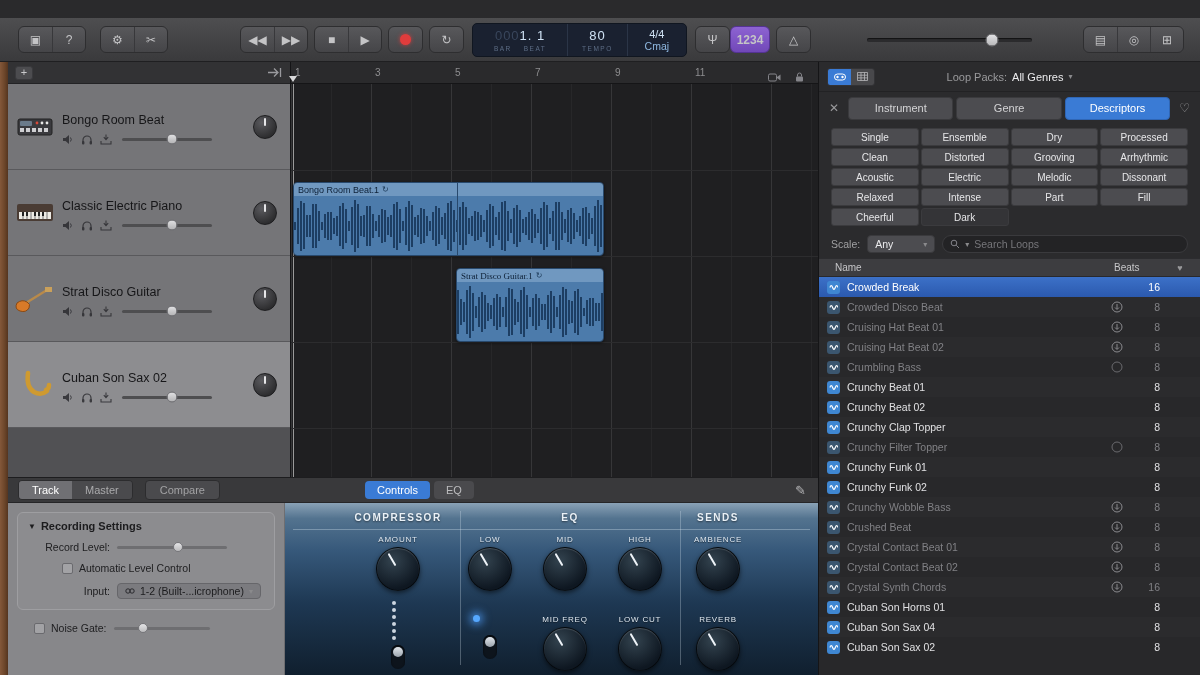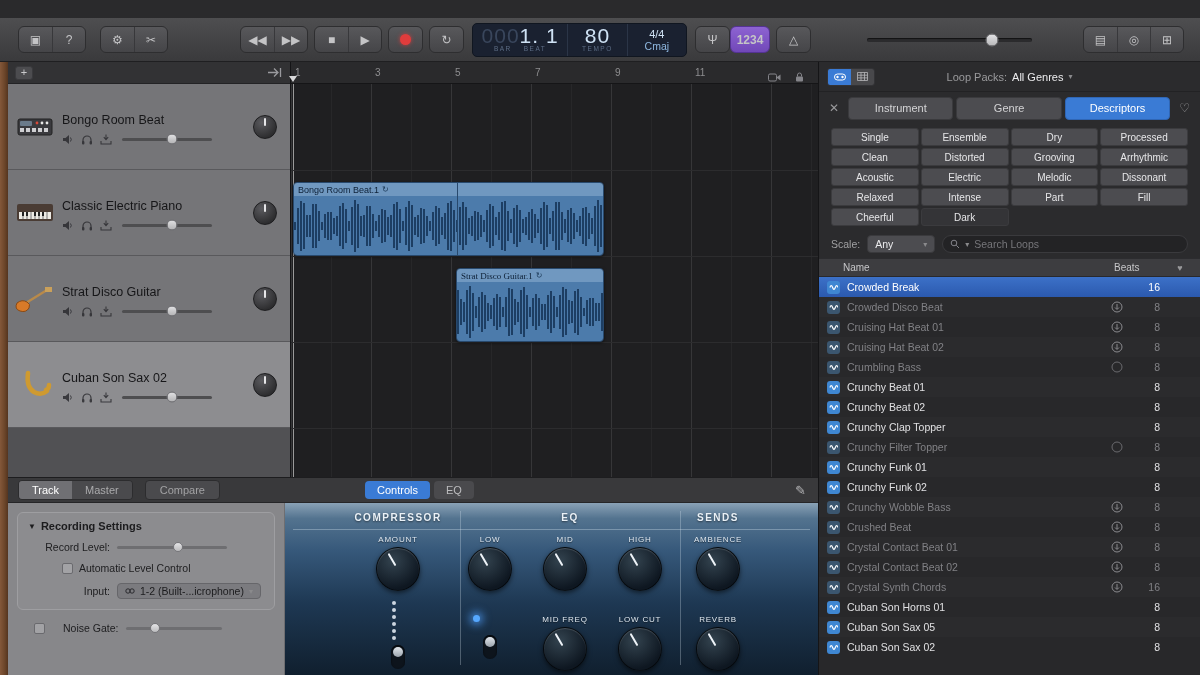--- a/index.html
+++ b/index.html
@@ -26,21 +26,21 @@
   .tbtn{width:33px;height:100%;display:flex;align-items:center;justify-content:center;
     color:#c4c4c6;font-size:12px;cursor:default;}
   .tbtn+.tbtn{border-left:1px solid #38383b;}
   .rec-dot{width:11px;height:11px;border-radius:50%;background:#e03c3c;box-shadow:0 0 4px rgba(224,60,60,.8);}
   .countin{background:linear-gradient(#8d63d2,#7148b8);border-color:#553394;color:#fff;
     font-size:10.5px;font-weight:bold;width:40px;}
   .lcd{width:215px;height:34px;margin-left:8px;background:#1a2130;border:1px solid #101620;
     border-radius:5px;display:flex;align-items:stretch;overflow:hidden;}
   .lcd-sec{flex:1;display:flex;flex-direction:column;align-items:center;justify-content:center;}
   .lcd-div{width:1px;background:#2b3547;}
-  .lcd-main{font-size:21px;color:#cfe2f4;line-height:17px;letter-spacing:1px;}
+  .lcd-main{font-size:13px;color:#cfe2f4;line-height:17px;letter-spacing:1px;}
   .lcd-main .ghost{color:#39465c;}
   .lcd-labels{font-size:6.5px;color:#5d6d85;letter-spacing:1.5px;display:flex;gap:12px;margin-top:1px;}
   .lcd-ts{font-size:11px;color:#cfe2f4;line-height:12px;}
   .lcd-key{font-size:10.5px;color:#8fb8e0;line-height:12px;}
   .vol{width:165px;margin-left:56px;display:flex;align-items:center;}
   .vol-track{position:relative;width:100%;height:4px;border-radius:2px;background:#2b2b2d;
     box-shadow:inset 0 1px 1px rgba(0,0,0,.6);}
   .vol-thumb{position:absolute;left:76%;top:50%;transform:translate(-50%,-50%);width:13px;height:13px;
     border-radius:50%;background:linear-gradient(#e2e2e4,#b8b8ba);border:1px solid #77777a;}
   .tright{margin-left:auto;margin-right:16px;}
@@ -179,21 +179,21 @@
     font-size:10.5px;color:#a0a0a2;}
   .lb-dropdown{width:68px;height:18px;background:#4c4c50;border:1px solid #3a3a3d;border-radius:4px;
     display:flex;align-items:center;justify-content:space-between;padding:0 7px;color:#ececee;}
   .lb-search{flex:1;height:18px;background:#232325;border:1px solid #3a3a3d;border-radius:9px;
     display:flex;align-items:center;padding:0 7px;gap:5px;}
   .lb-search input{flex:1;background:transparent;border:none;outline:none;color:#bcbcbe;
     font-size:10.5px;font-family:"Liberation Sans",sans-serif;}
   .lb-search input::placeholder{color:#76767a;}
   .lb-listheader{height:19px;flex:none;background:#3d3d40;border-top:1px solid #2c2c2f;
     border-bottom:1px solid #29292c;display:flex;align-items:center;font-size:10px;color:#c6c6c8;}
-  .lb-listheader .loopname{padding-left:24px;}
+  .lb-listheader .loopname{padding-left:16px;}
   .lb-list{flex:1;overflow:hidden;background:#28282a;}
   .looprow{height:20px;display:flex;align-items:center;font-size:10.5px;color:#e0e0e2;padding-left:8px;}
   .looprow:nth-child(even){background:#2b2b2d;}
   .looprow.selected{background:linear-gradient(#3c71c8,#2b59ae);color:#fff;}
   .looprow.download,.looprow.pending{color:#818185;}
   .loopicon{flex:none;width:13px;height:13px;border-radius:3px;background:#3f87d2;margin-right:7px;
     display:flex;align-items:center;justify-content:center;}
   .download .loopicon,.pending .loopicon{background:#3b566f;}
   .loopname{flex:1;white-space:nowrap;overflow:hidden;}
   .dlwrap{flex:none;width:18px;display:flex;justify-content:center;}
@@ -683,21 +683,21 @@
               <circle cx="3" cy="4" r="2.2" fill="none" stroke="#2a2a2e"></circle>
               <circle cx="7" cy="4" r="2.2" fill="none" stroke="#2a2a2e"></circle>
             </svg>
           <span>1-2  (Built-...icrophone)</span>
           <span class="chev">▾</span>
         </div>
       </div>
     </div>
     <div class="rs-row" style="margin:12px 0 0 26px;">
       <span class="chk"></span>
-      <span style="margin-right:8px;margin-left:12px;">Noise Gate:</span>
+      <span style="margin-right:8px;">Noise Gate:</span>
       <div class="hslider" style="width:96px;">
           <div class="hthumb" style="left:30%;"></div>
         </div>
     </div>
   </div>
 
   <div class="smart">
     <div class="sc-hline"></div>
     <div class="sc-vline" style="left:175px;"></div>
     <div class="sc-vline" style="left:395px;"></div>
@@ -1044,21 +1044,21 @@
           <span class="dlwrap"></span>
           <span class="beats">8</span>
           <span class="fav"></span>
         </div>
         <div class="looprow normal">
           <span class="loopicon">
             <svg width="9" height="9" viewBox="0 0 10 10">
               <path d="M1 5 Q2.5 1 4 5 T7 5 T10 5" stroke="#fff" stroke-width="1.3" fill="none"></path>
             </svg>
           </span>
-          <span class="loopname">Cuban Son Sax 05</span>
+          <span class="loopname">Cuban Son Sax 04</span>
           <span class="dlwrap"></span>
           <span class="beats">8</span>
           <span class="fav"></span>
         </div>
         <div class="looprow normal">
           <span class="loopicon">
             <svg width="9" height="9" viewBox="0 0 10 10">
               <path d="M1 5 Q2.5 1 4 5 T7 5 T10 5" stroke="#fff" stroke-width="1.3" fill="none"></path>
             </svg>
           </span>

